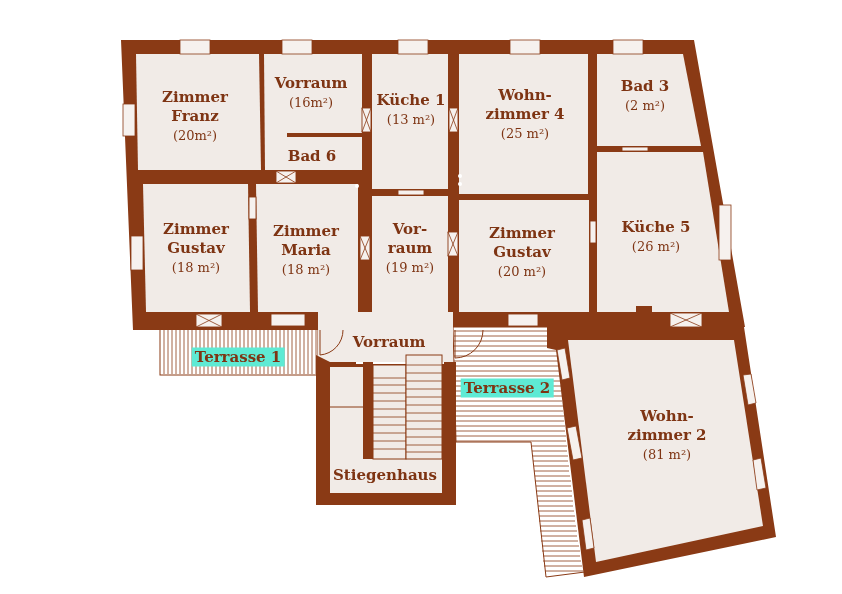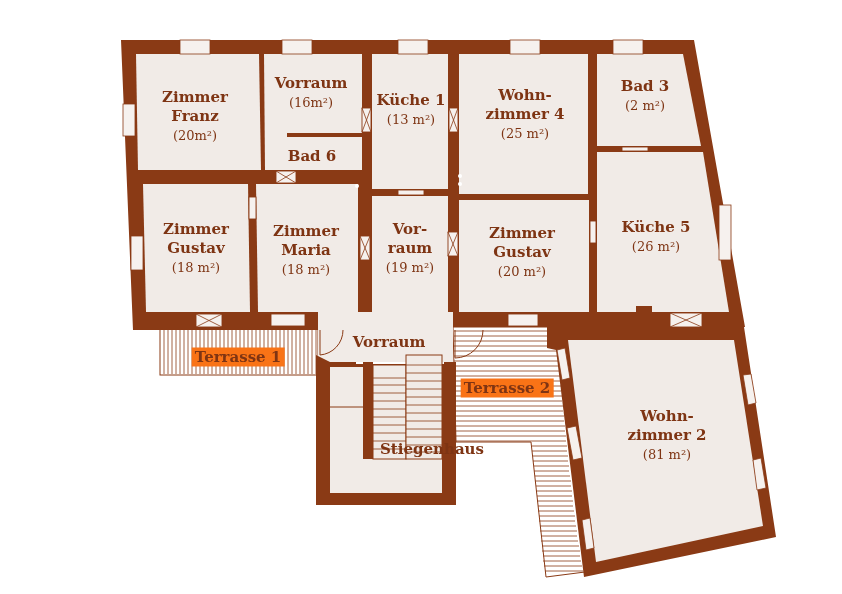--- a/index.html
+++ b/index.html
@@ -13,21 +13,21 @@
     .win { fill: #f6f1ee; stroke: #8a3a15; stroke-width: 0.8; }
     .door-x { stroke: #8a3a15; stroke-width: 0.9; fill: #f6f1ee; }
     .lbl {
       position: absolute; transform: translate(-50%, -50%);
       text-align: center; color: #7e3413;
       font-family: "DejaVu Serif", "Liberation Serif", serif;
       font-weight: bold; font-size: 15px; line-height: 19px; white-space: nowrap;
     }
     .lbl .area { font-weight: normal; font-size: 13px; display: block; line-height: 20px; }
     .lbl .line { display: block; }
-    .lbl.bg { background: #f97316; padding: 0 3px; }
+    .lbl.bg { background: #5eead4; padding: 0 3px; }
   </style>
 </head>
 <body>
 
 <svg id="plan" viewBox="0 0 842 594" xmlns="http://www.w3.org/2000/svg">
 
   <g>
     <rect x="160" y="327" width="158" height="48" fill="#ffffff" class="thin"></rect>
     <g class="hatch">
       <line x1="164" y1="328" x2="164" y2="374"></line>
@@ -292,21 +292,21 @@
     </div>
     <div class="lbl" style="left: 389px; top: 342px;">
       <span class="line">Vorraum</span>
     </div>
     <div class="lbl bg" style="left: 238px; top: 357px;">
       <span class="line">Terrasse 1</span>
     </div>
     <div class="lbl bg" style="left: 507px; top: 388px;">
       <span class="line">Terrasse 2</span>
     </div>
-    <div class="lbl" style="left: 385px; top: 449px; margin-left: 47px;">
+    <div class="lbl" style="left: 385px; top: 475px;">
       <span class="line">Stiegenhaus</span>
     </div>
     <div class="lbl" style="left: 667px; top: 436px;">
       <span class="line">Wohn-</span>
       <span class="line">zimmer 2</span>
       <span class="area">(81 m²)</span>
     </div>
   </div>
 
 </body></html>

